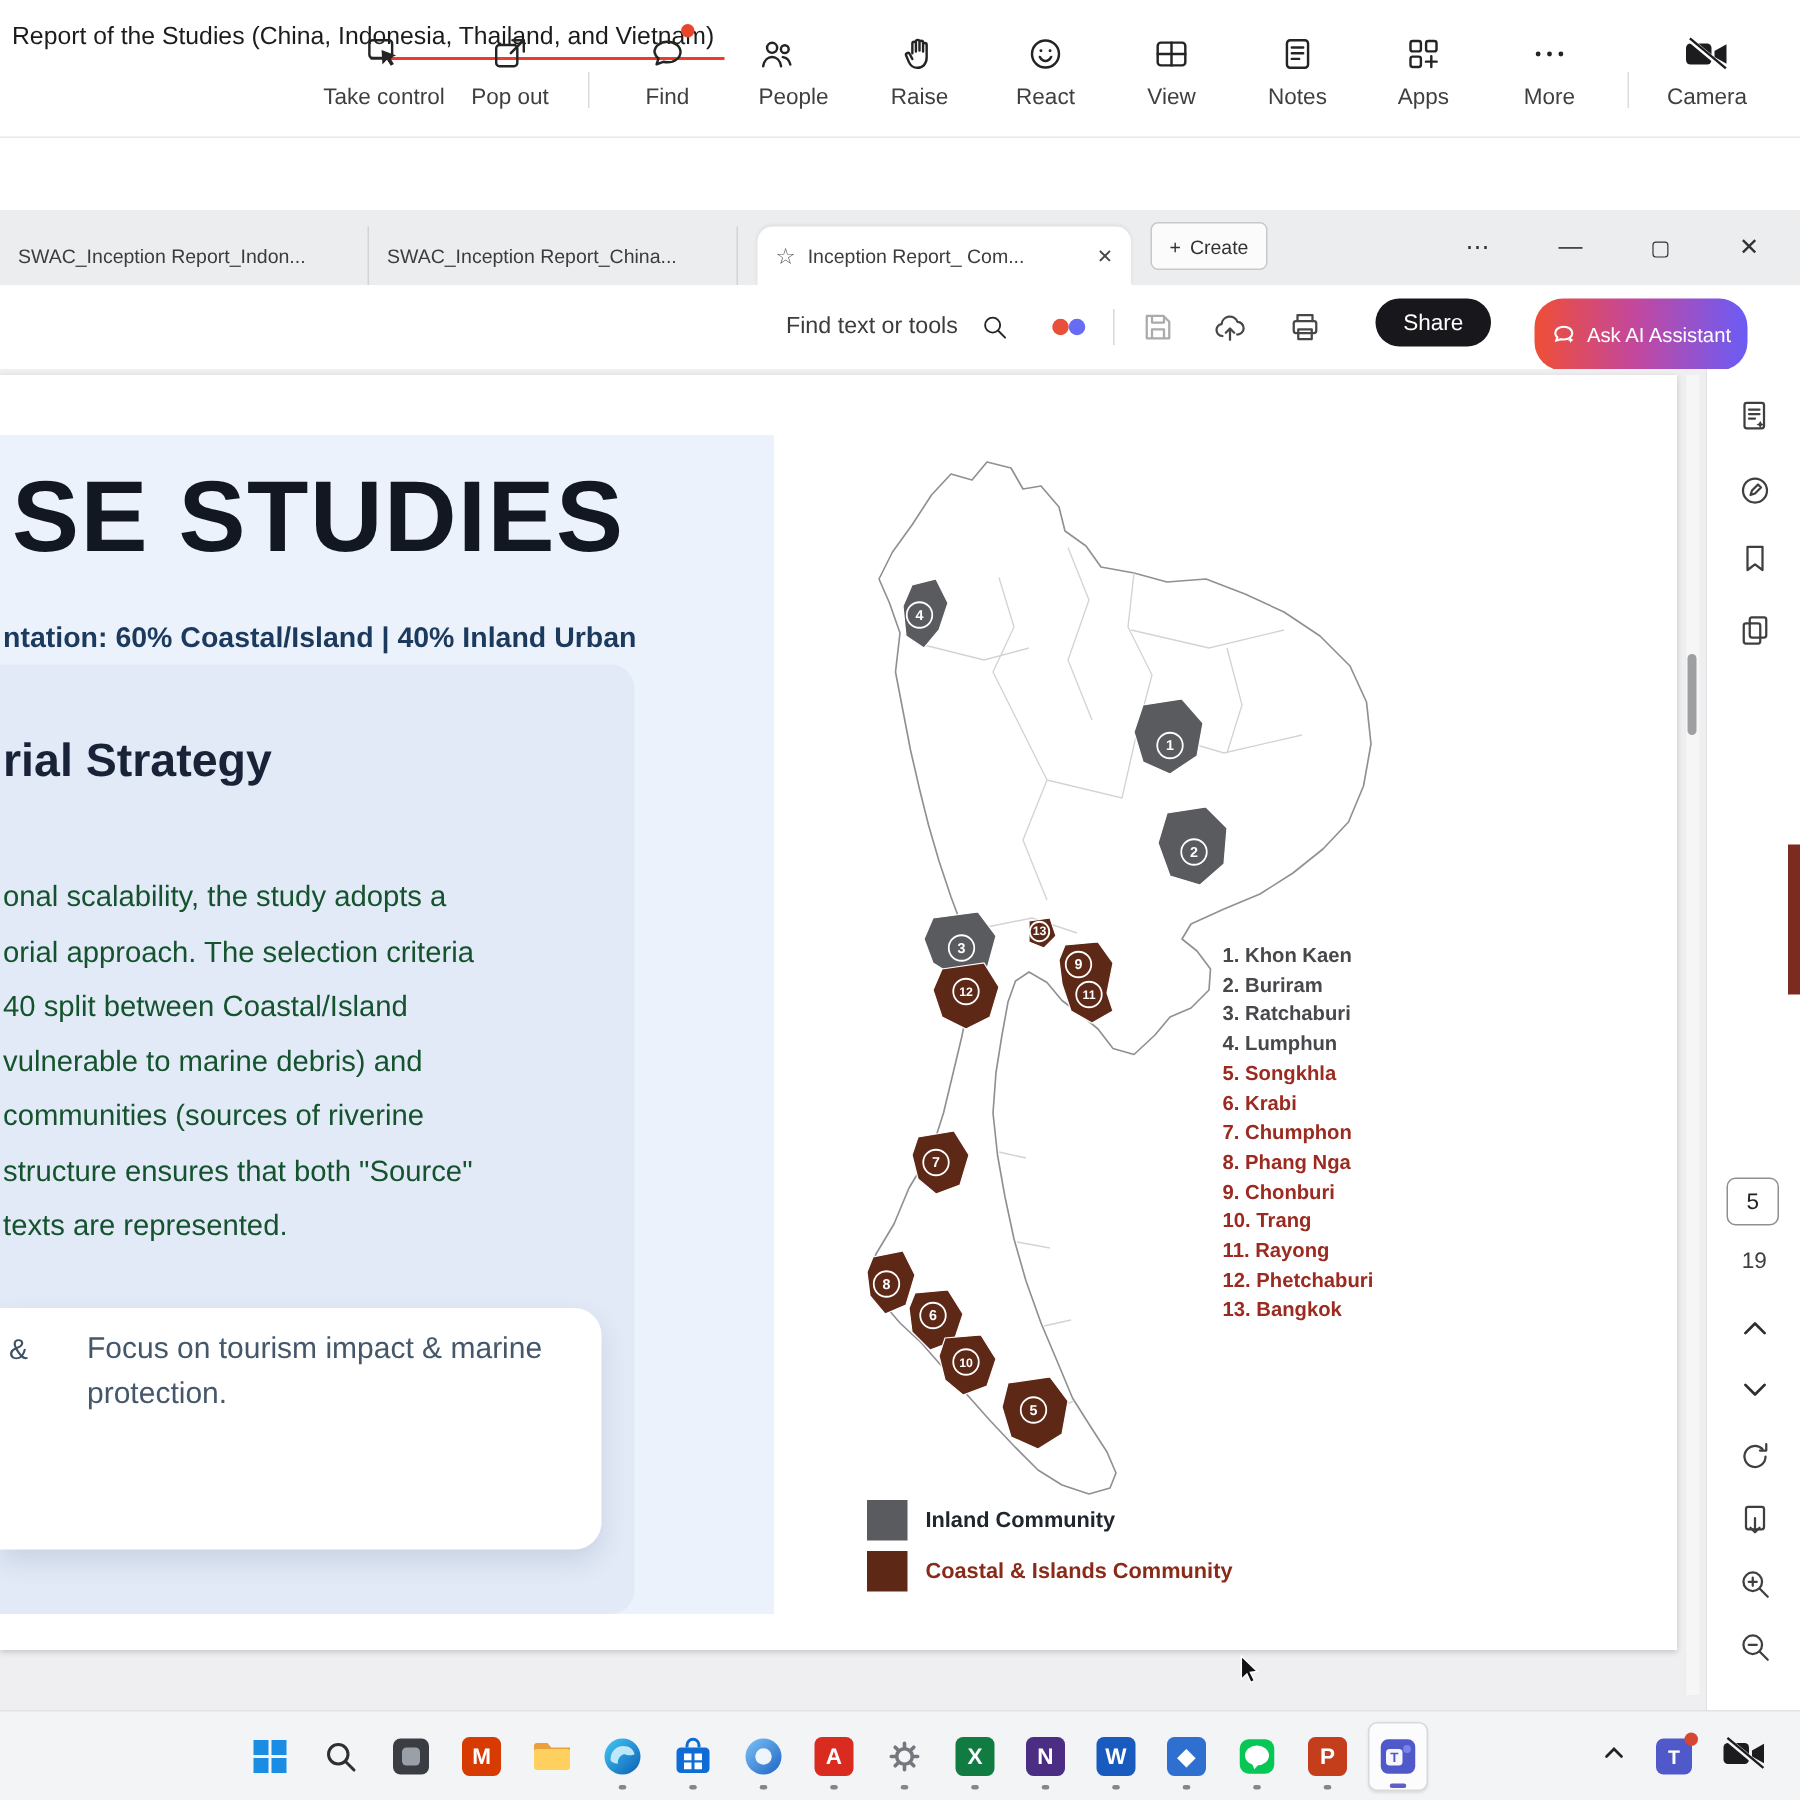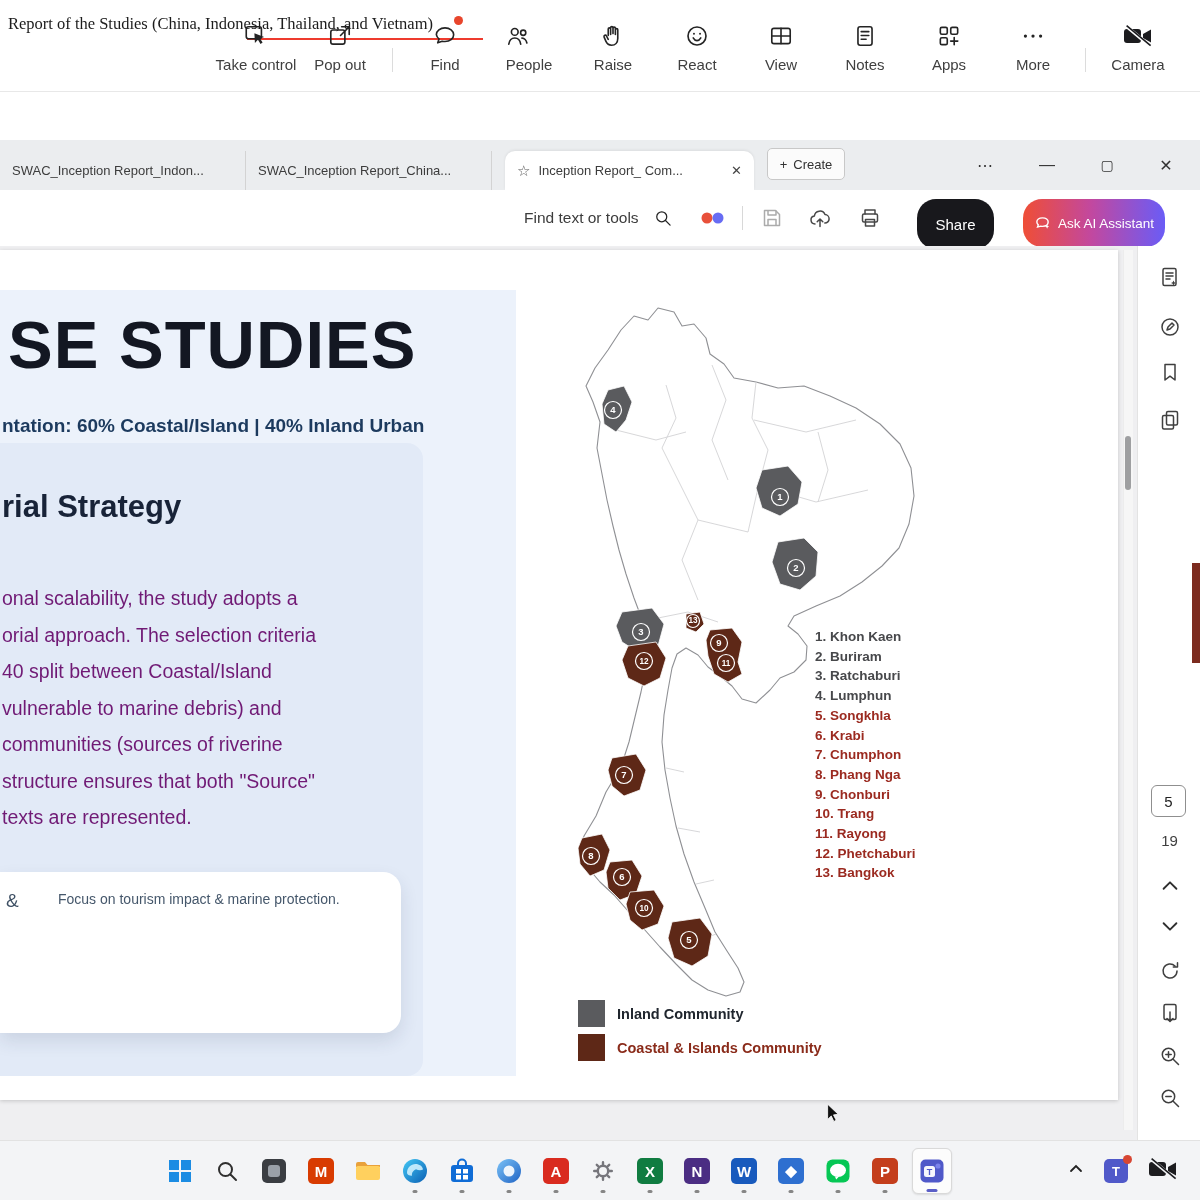--- a/index.html
+++ b/index.html
@@ -2,21 +2,21 @@
 <html><head>
 <meta charset="utf-8">
 <style>
   html,body{margin:0;padding:0;width:1200px;height:1200px;overflow:hidden;background:#fff;
     font-family:"Liberation Sans",sans-serif;-webkit-font-smoothing:antialiased;}
   .abs{position:absolute;}
   #screen{position:relative;width:1200px;height:1200px;background:#fff;}
 
   
   #titlebar{left:0;top:0;width:1200px;height:48px;background:#fff;}
-  #titlebar .ttl{left:8px;top:0;height:48px;line-height:48px;font-size:16.5px;color:#1c1c1c;white-space:nowrap;font-family:Liberation Serif, serif;}
+  #titlebar .ttl{left:8px;top:0;height:48px;line-height:48px;font-size:16.5px;color:#1c1c1c;white-space:nowrap;}
   #red-underline{left:247px;top:38px;width:236px;height:2px;background:#ee3b2e;}
 
   
   #teamsbar{left:0;top:48px;width:1200px;height:92px;background:#fff;border-bottom:1px solid #e8e8e8;
     display:flex;align-items:center;padding-left:214px;box-sizing:border-box;}
   .t-item{width:84px;display:flex;flex-direction:column;align-items:center;gap:7px;cursor:default;}
   .t-item .ico{height:30px;display:flex;align-items:flex-end;justify-content:center;position:relative;}
   .t-item .lbl{font-size:15px;color:#3f3f3f;white-space:nowrap;}
   .t-div{height:52px;border-left:1px solid #dcdcdc;margin:0 10px;}
   .ln{fill:none;stroke:#242424;stroke-width:1.5;stroke-linecap:round;stroke-linejoin:round;}
@@ -35,39 +35,39 @@
   .tab .closex{margin-left:auto;color:#444;font-size:13px;padding-left:10px;}
   #create-btn{left:767px;bottom:10px;height:30px;width:76px;border:1px solid #c8c8c8;border-radius:5px;
     background:#fbfbfb;display:flex;align-items:center;justify-content:center;gap:6px;font-size:13px;color:#323232;position:absolute;}
   .wc{position:absolute;top:0;height:100%;width:46px;display:flex;align-items:center;justify-content:center;
     font-size:16px;color:#333;}
 
   
   #acrotools{left:0;top:190px;width:1200px;height:56px;background:#fff;border-bottom:1px solid #e4e4e4;}
   #find-box{left:524px;top:0;height:56px;display:flex;align-items:center;gap:14px;font-size:15.5px;color:#3c3c3c;}
   .tdiv{left:742px;top:16px;height:24px;border-left:1px solid #d8d8d8;}
-  #share-btn{left:917px;top:9px;width:77px;height:50px;border-radius:19px;background:#18181c;color:#fff;
+  #share-btn{left:917px;top:9px;width:77px;height:32px;border-radius:19px;background:#18181c;color:#fff;
     font-size:15px;display:flex;align-items:center;justify-content:center;}
   #ai-btn{left:1023px;top:9px;width:142px;height:48px;border-radius:19px;color:#fff;font-size:13.5px;
     background:linear-gradient(90deg,#ef4e36 0%,#c2489f 48%,#6a5cf6 100%);
     display:flex;align-items:center;justify-content:center;gap:7px;}
 
   
   #docarea{left:0;top:246px;width:1200px;height:894px;background:#efeff1;overflow:hidden;}
   #page{left:0;top:4px;width:1118px;height:850px;background:#fff;box-shadow:0 1px 4px rgba(0,0,0,.18);}
   #blue-wrap{left:0;top:40px;width:516px;height:786px;background:#ecf2fb;}
   #doc-title{left:8px;top:56px;font-size:67px;font-weight:800;letter-spacing:1px;color:#131722;white-space:nowrap;}
   #doc-sub{left:2px;top:165px;font-size:19px;font-weight:700;color:#1c3a5e;white-space:nowrap;}
   #panel{left:0;top:193px;width:423px;height:633px;background:#e2eaf7;border-radius:0 16px 16px 0;}
   #sec-head{left:2px;top:239px;font-size:31px;font-weight:800;color:#182338;}
-  #para{left:2px;top:330px;font-size:19.5px;line-height:36.5px;color:#701a75;white-space:pre-line;}
+  #para{left:2px;top:330px;font-size:19.5px;line-height:36.5px;color:#14532d;white-space:pre-line;}
   #card{left:0;top:622px;width:401px;height:161px;background:#fff;border-radius:0 18px 18px 0;
     box-shadow:0 8px 18px rgba(30,50,80,.12);}
   #card-amp{left:6px;top:18px;font-size:19px;color:#3d4f63;}
-  #card-t1{left:58px;top:12px;width:330px;font-size:14px;line-height:30px;color:#45576b;}
+  #card-t1{left:58px;top:12px;width:330px;font-size:20px;line-height:30px;color:#45576b;}
   #card-t2{left:55px;top:86px;width:280px;font-size:19.5px;line-height:30px;color:#45576b;}
 
   
   #map-wrap{left:516px;top:40px;width:416px;height:786px;}
   #map-svg{position:absolute;left:0;top:0;pointer-events:none;}
   .ib{stroke:#d2d3d5;stroke-width:.9;fill:none;}
   .outline{fill:#ffffff;stroke:#8f9094;stroke-width:1.1;stroke-linejoin:round;}
   .marker-num{fill:#fff;font-weight:bold;font-family:"Liberation Sans",sans-serif;}
   #loc-list{left:299px;top:337px;}
   .loc{font-size:13.5px;font-weight:700;line-height:19.7px;white-space:nowrap;}

